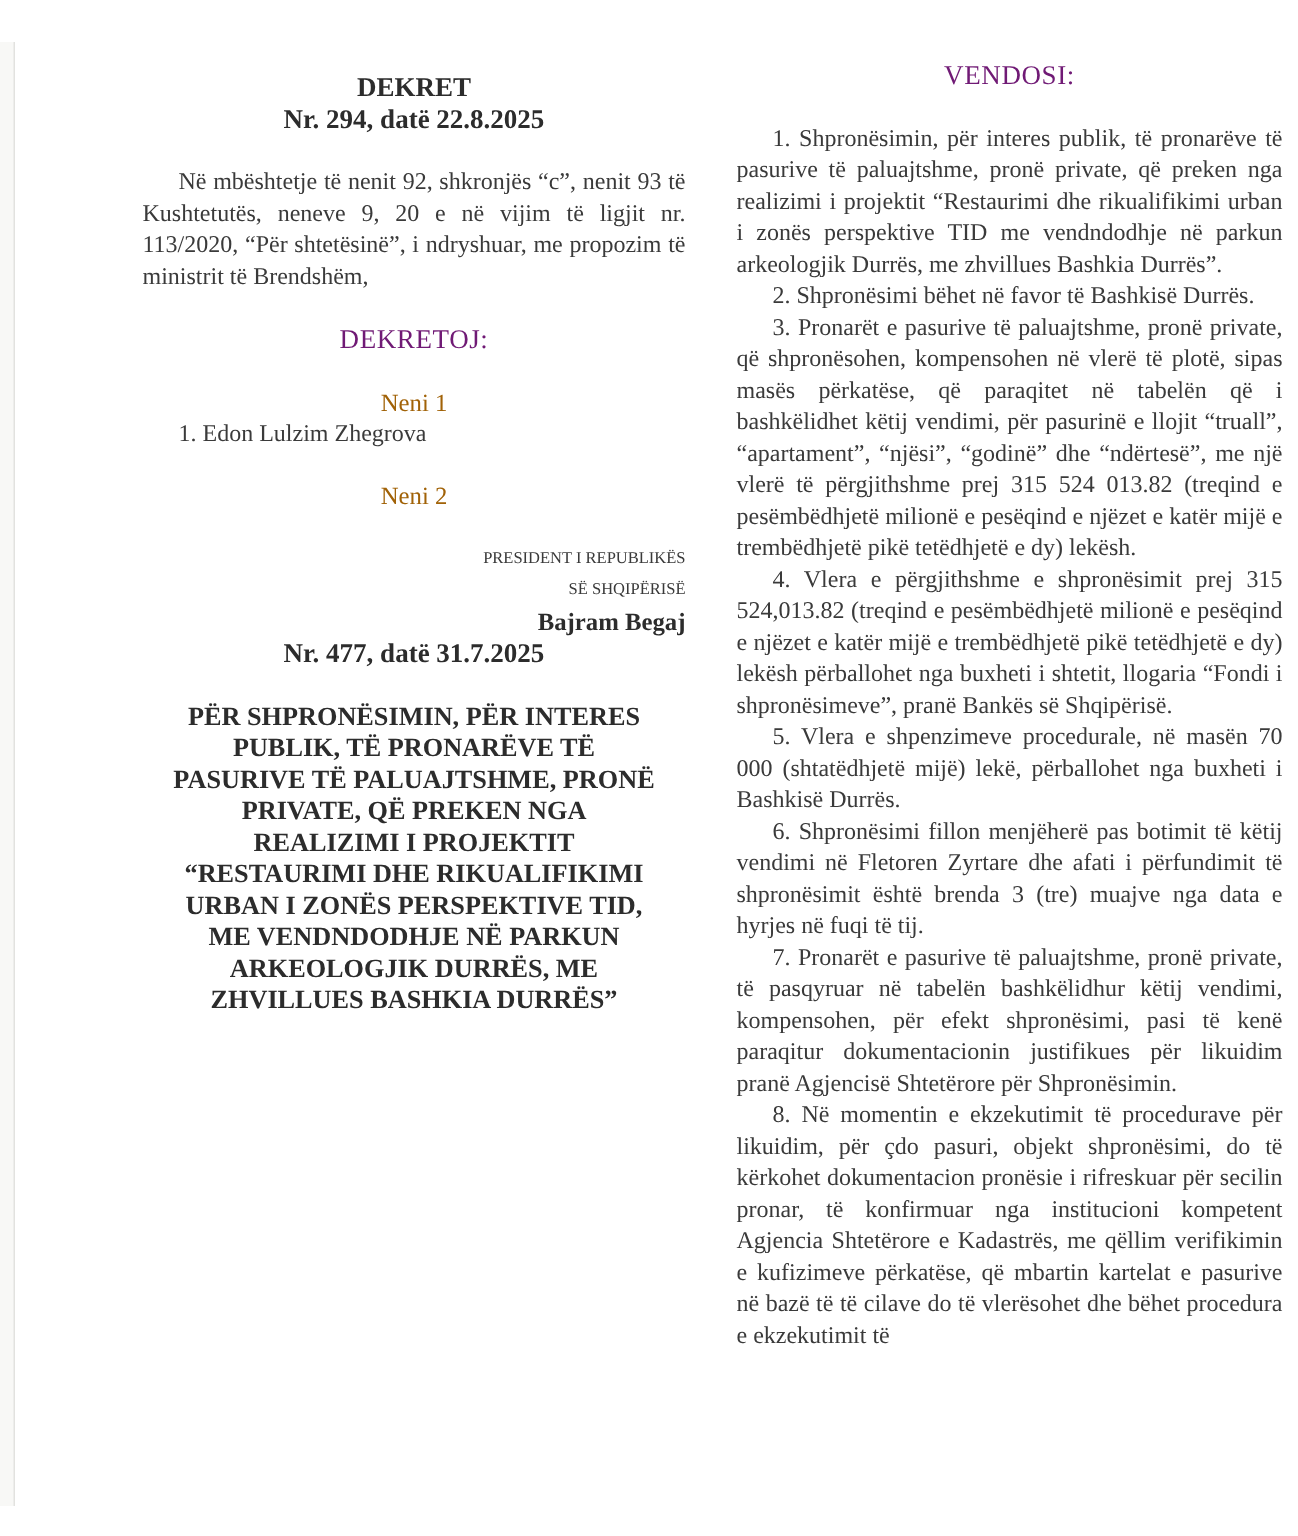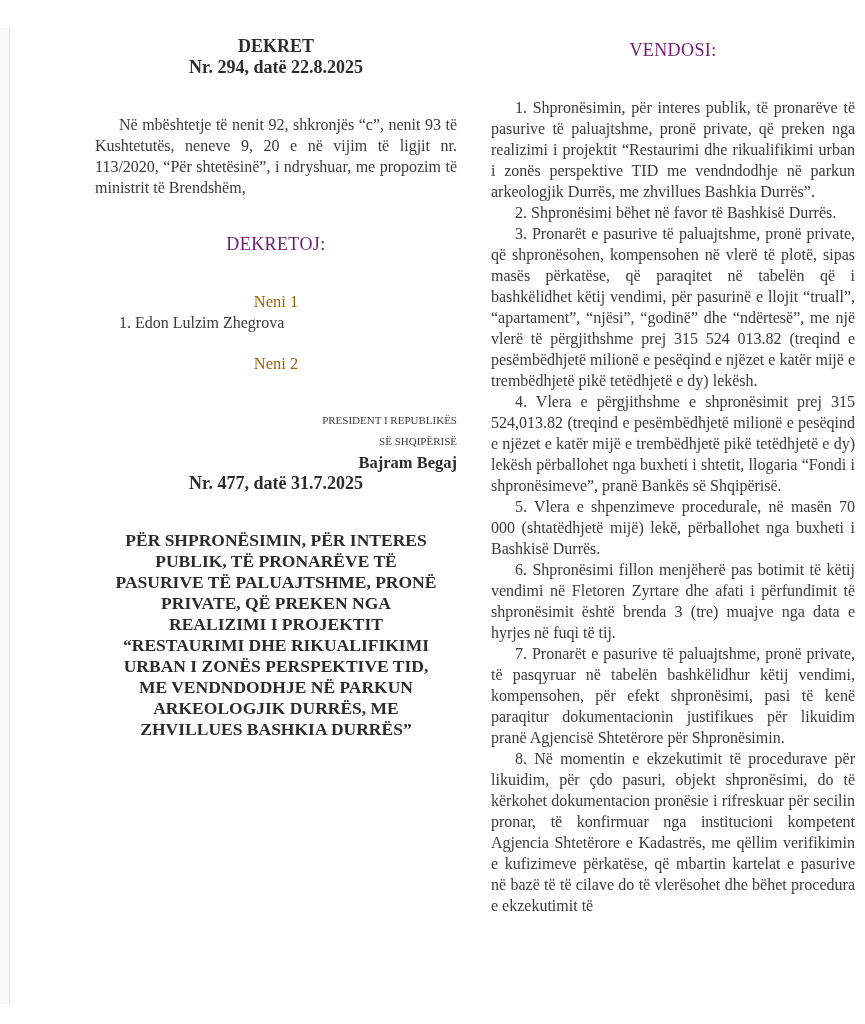--- a/index.html
+++ b/index.html
@@ -21,21 +21,21 @@
     position: absolute;
     left: 0;
     top: 28px;
     width: 9px;
     height: 977px;
     background: #f8f8f6;
     border-right: 1px solid #e2e2df;
   }
   .col {
     position: absolute;
-    top: 36px;
+    top: 48px;
   }
   .col-left  { left: 95px;  width: 362px; }
   .col-right { left: 491px; width: 364px; top: 40px; }
 
   .h-bold {
     font-weight: bold;
     text-align: center;
     font-size: 18px;
     line-height: 21px;
     color: #2c2c2c;
@@ -87,21 +87,21 @@
   }
   .big-title {
     font-weight: bold;
     text-align: center;
     font-size: 17.5px;
     line-height: 21px;
     color: #2c2c2c;
     white-space: pre-line;
     margin: 0;
   }
-  .mt  { margin-top: 36px; font-family: Liberation Serif, serif; }
+  .mt  { margin-top: 21px; font-family: Liberation Serif, serif; }
   .mt2 { margin-top: 20px; }
   
   .bottom-cover {
     position: absolute;
     left: 0;
     top: 1004px;
     width: 865px;
     height: 20px;
     background: #ffffff;
   }

